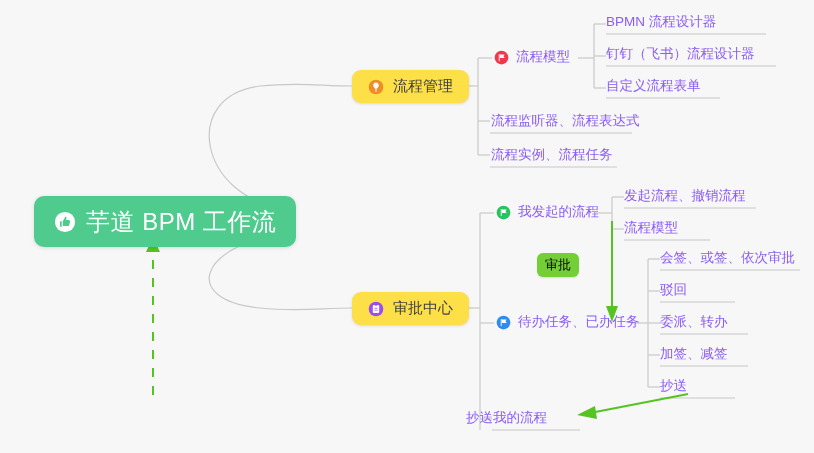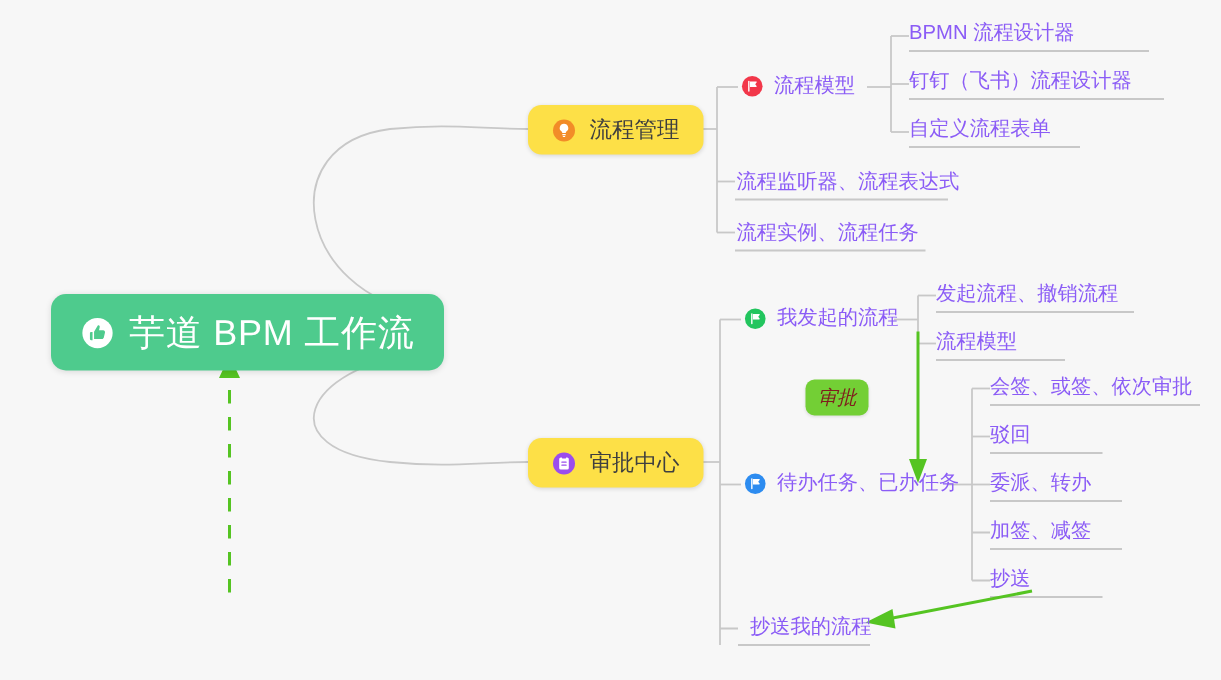--- a/index.html
+++ b/index.html
@@ -73,27 +73,26 @@
   
   .icon {
     display: inline-flex;
     align-items: center;
     justify-content: center;
     flex: 0 0 auto;
   }
   .badge {
     position: absolute;
     background: #73cf35;
-    color: #7f1d1d;
+    color: #000000;
     font-size: 13px;
     border-radius: 6px;
     padding: 5px 8px 6px;
     line-height: 1;
     box-shadow: 0 1px 2px rgba(0,0,0,0.10);
-    font-style: italic;
   }
 </style>
 </head>
 <body>
 
 <div id="mindmap">
 
   <svg class="wires" viewBox="0 0 814 453">
     <g fill="none" stroke="#c8c8c8" stroke-width="1.2">
 
@@ -260,21 +259,21 @@
   <div class="leaf" style="left:660px; top:313px;">
     <span class="leaf-text">委派、转办</span>
   </div>
   <div class="leaf" style="left:660px; top:345px;">
     <span class="leaf-text">加签、减签</span>
   </div>
   <div class="leaf" style="left:660px; top:377px;">
     <span class="leaf-text">抄送</span>
   </div>
 
-  <div class="leaf" style="left:500px; top:409px;">
+  <div class="leaf" style="left:466px; top:409px;">
     <span class="leaf-text">抄送我的流程</span>
   </div>
 
   <div class="badge" style="left:537px; top:253px;">
     <span>审批</span>
   </div>
 
 
 </div>
 

